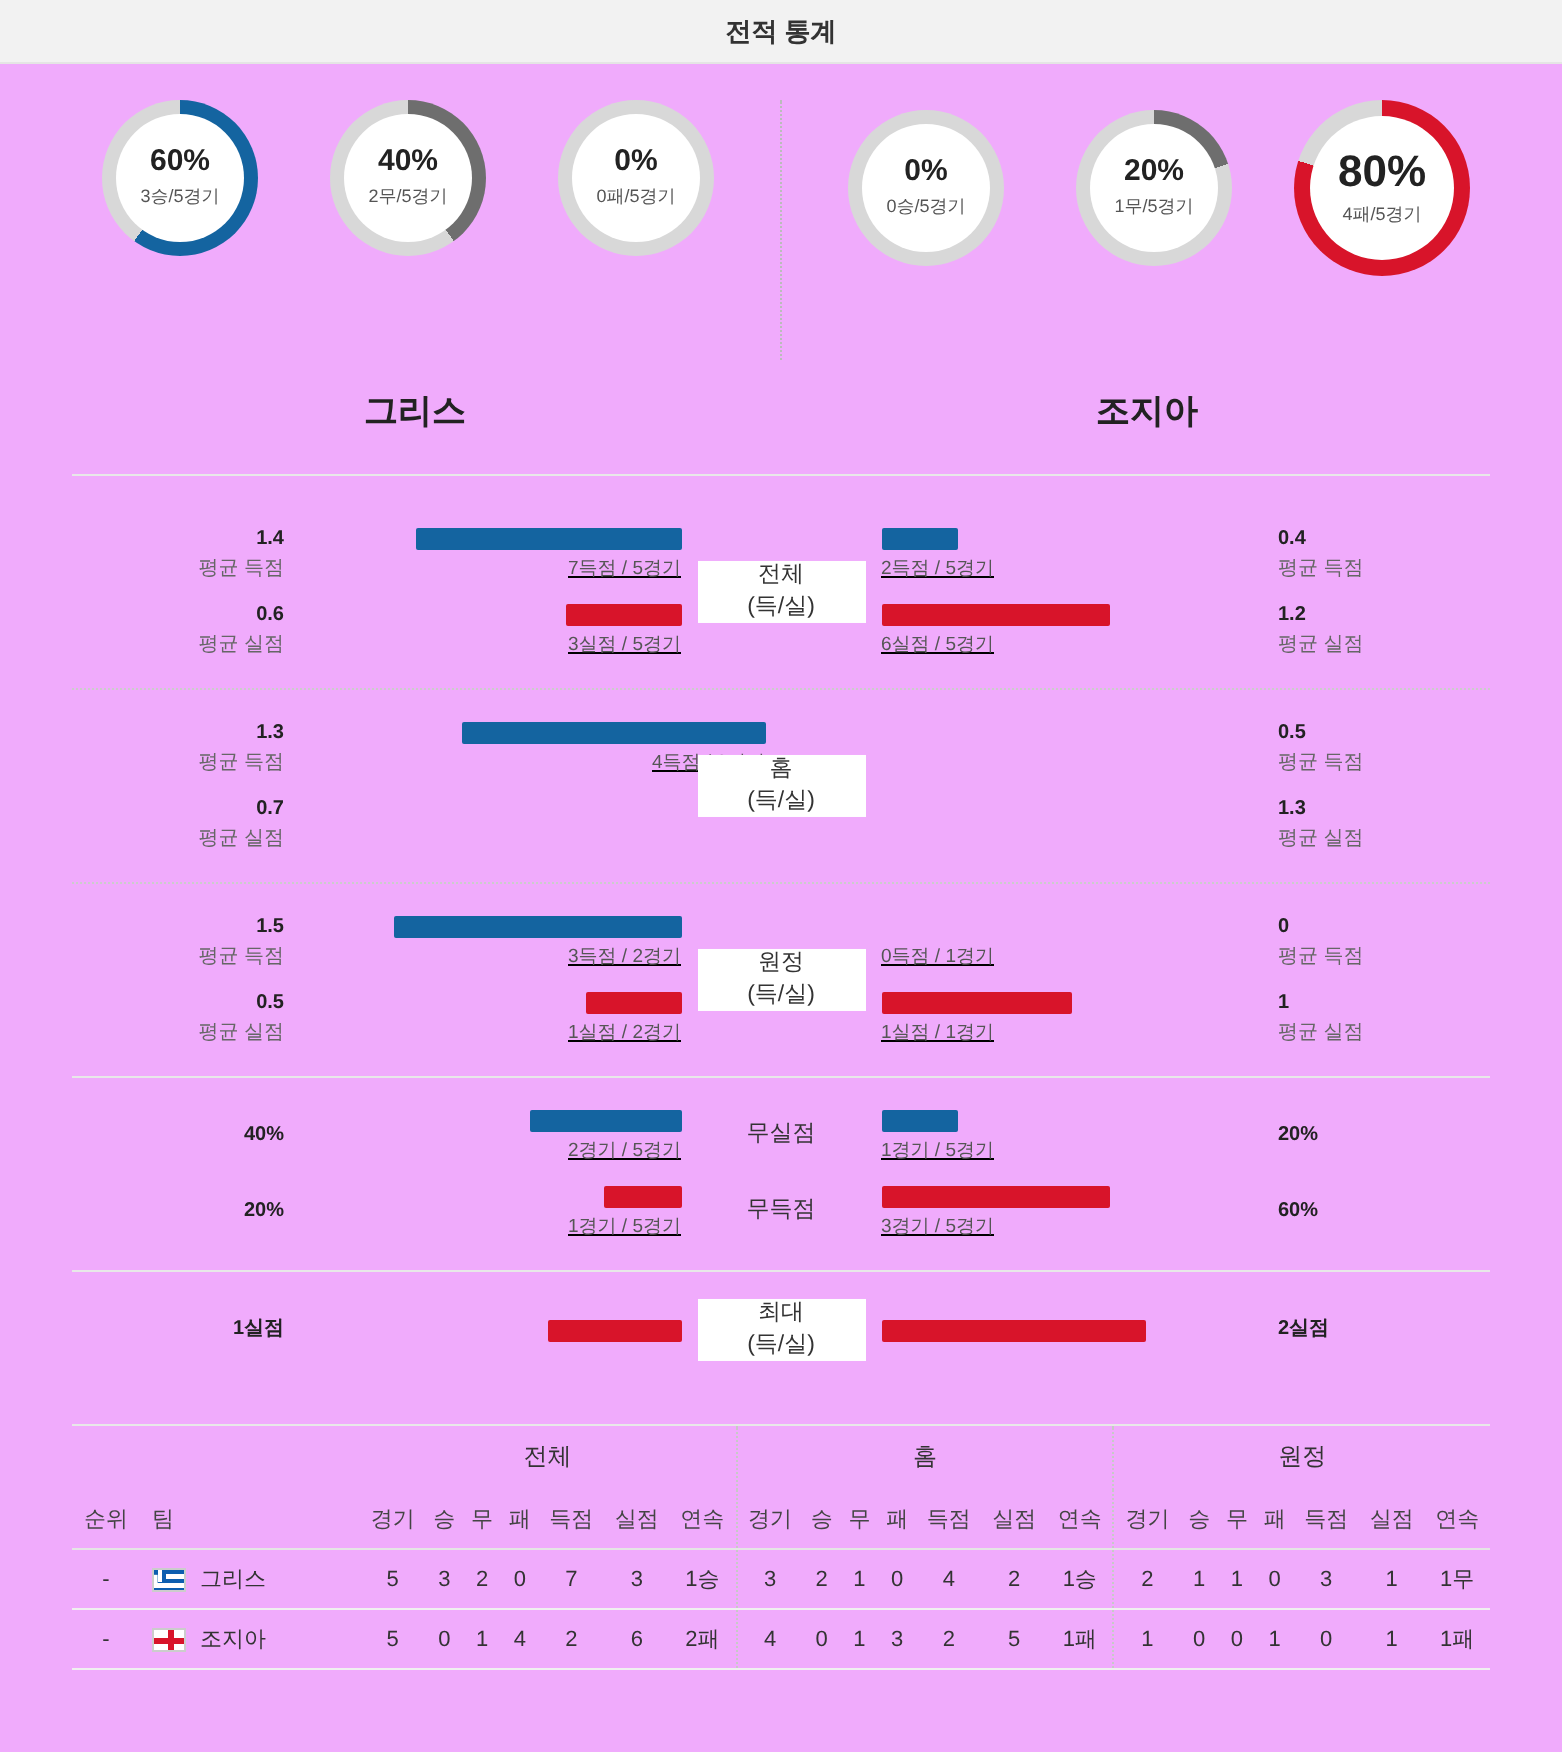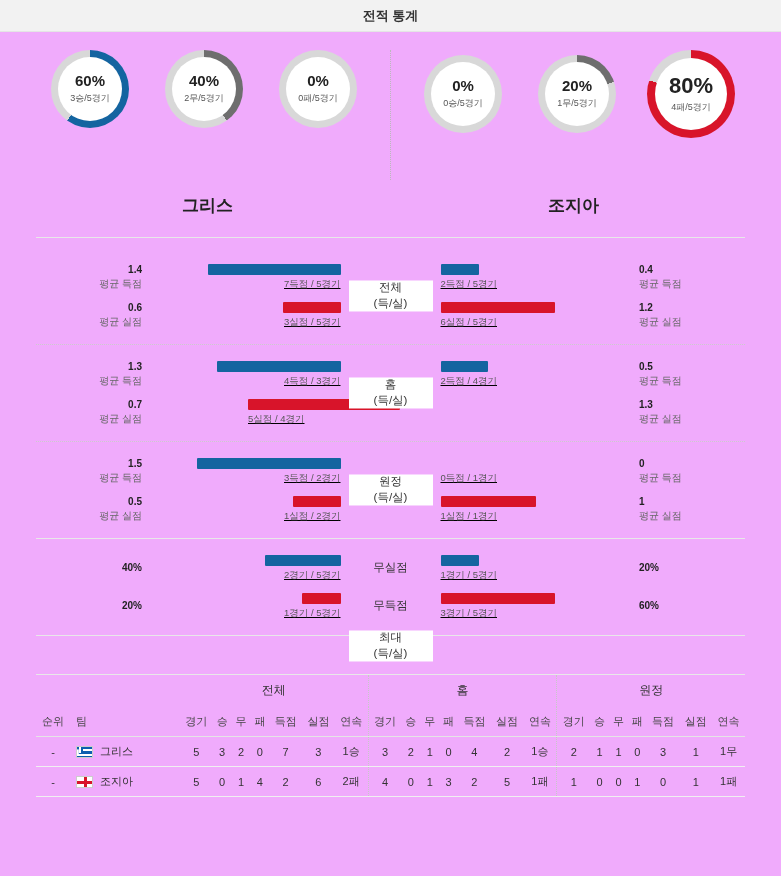--- a/index.html
+++ b/index.html
@@ -310,41 +310,33 @@
             <div class="side-val left">
               <div class="val-num">1.3</div>
               <div class="val-lbl">평균 득점</div>
             </div>
             <div class="bar-area">
               <div class="bar-half l">
                 <div class="bar blue" style="width:67%"></div>
                 <div class="bar-cap">4득점 / 3경기</div>
               </div>
               <div class="center-lbl"></div>
-              <div class="bar-half r">
-                <div class="bar blue" style="width:26%"></div>
-                <div class="bar-cap">2득점 / 4경기</div>
-              </div>
             </div>
             <div class="side-val right">
               <div class="val-num">0.5</div>
               <div class="val-lbl">평균 득점</div>
             </div>
           </div>
           <div class="stat-line">
             <div class="side-val left">
               <div class="val-num">0.7</div>
               <div class="val-lbl">평균 실점</div>
             </div>
             <div class="bar-area">
               <div class="center-lbl"></div>
-              <div class="bar-half r">
-                <div class="bar red" style="width:67%"></div>
-                <div class="bar-cap">5실점 / 4경기</div>
-              </div>
             </div>
             <div class="side-val right">
               <div class="val-num">1.3</div>
               <div class="val-lbl">평균 실점</div>
             </div>
           </div>
           <div class="center-lbl" style="position: absolute; left: 50%; transform: translate(-50%, -50%); top: 50%; background: rgb(255, 255, 255);"><span>홈</span><span class="l2">(득/실)</span></div>
         </div>
       </div>
       <div class="stat-block">
@@ -429,20 +421,37 @@
               <div class="bar-cap">3경기 / 5경기</div>
             </div>
           </div>
           <div class="side-val right">
             <div class="val-num">60%</div>
           </div>
         </div>
       </div>
       <div class="stat-block solid-top">
         <div style="position: relative;">
+          <div class="stat-line">
+            <div class="side-val left">
+              <div class="val-num">1실점</div>
+            </div>
+            <div class="bar-area">
+              <div class="bar-half l">
+                <div class="bar red" style="width:36%"></div>
+              </div>
+              <div class="center-lbl"></div>
+              <div class="bar-half r">
+                <div class="bar red" style="width:72%"></div>
+              </div>
+            </div>
+            <div class="side-val right">
+              <div class="val-num">2실점</div>
+            </div>
+          </div>
           <div class="center-lbl" style="position: absolute; left: 50%; transform: translate(-50%, -50%); top: 50%; background: rgb(255, 255, 255);"><span>최대</span><span class="l2">(득/실)</span></div>
         </div>
       </div>
     </div>
 
   <div class="table-wrap">
     <table>
       <thead>
         <tr class="grp" id="grp-head">
             <th class="c-rank" colspan="1"></th>

